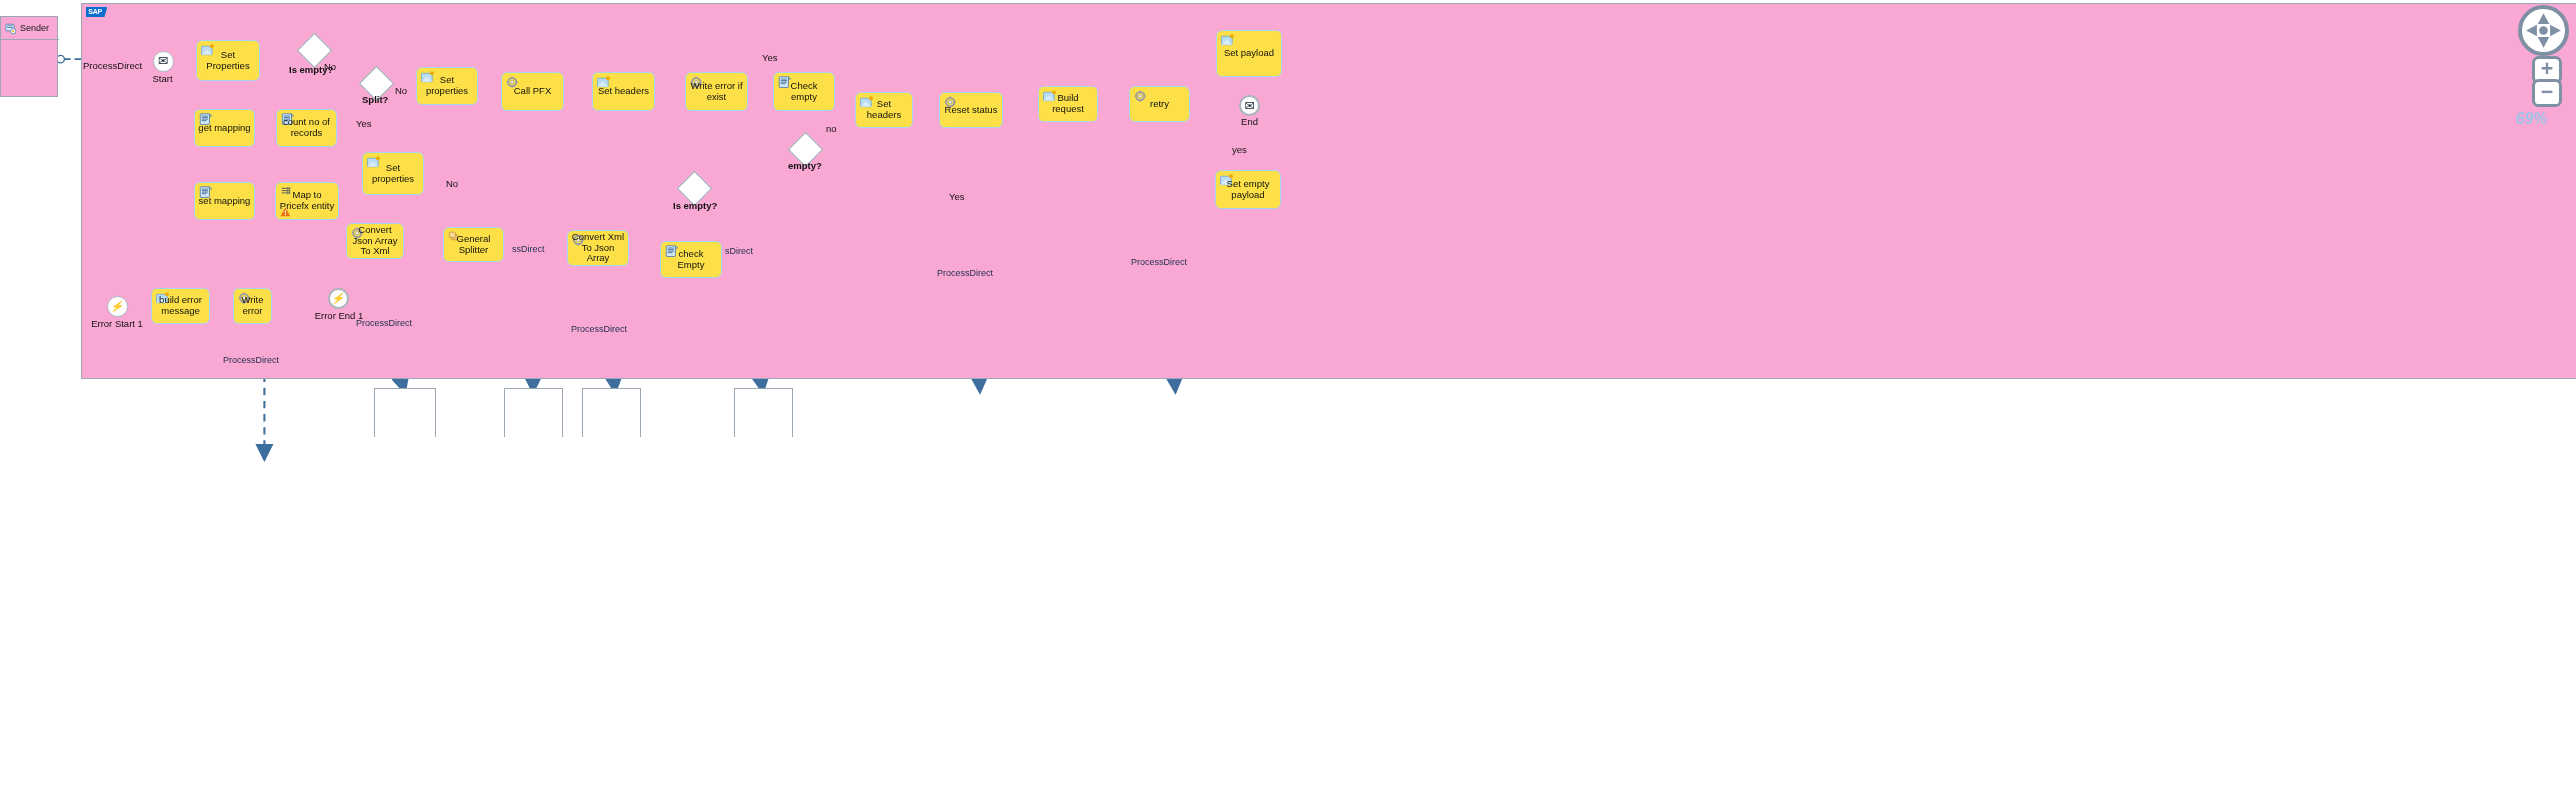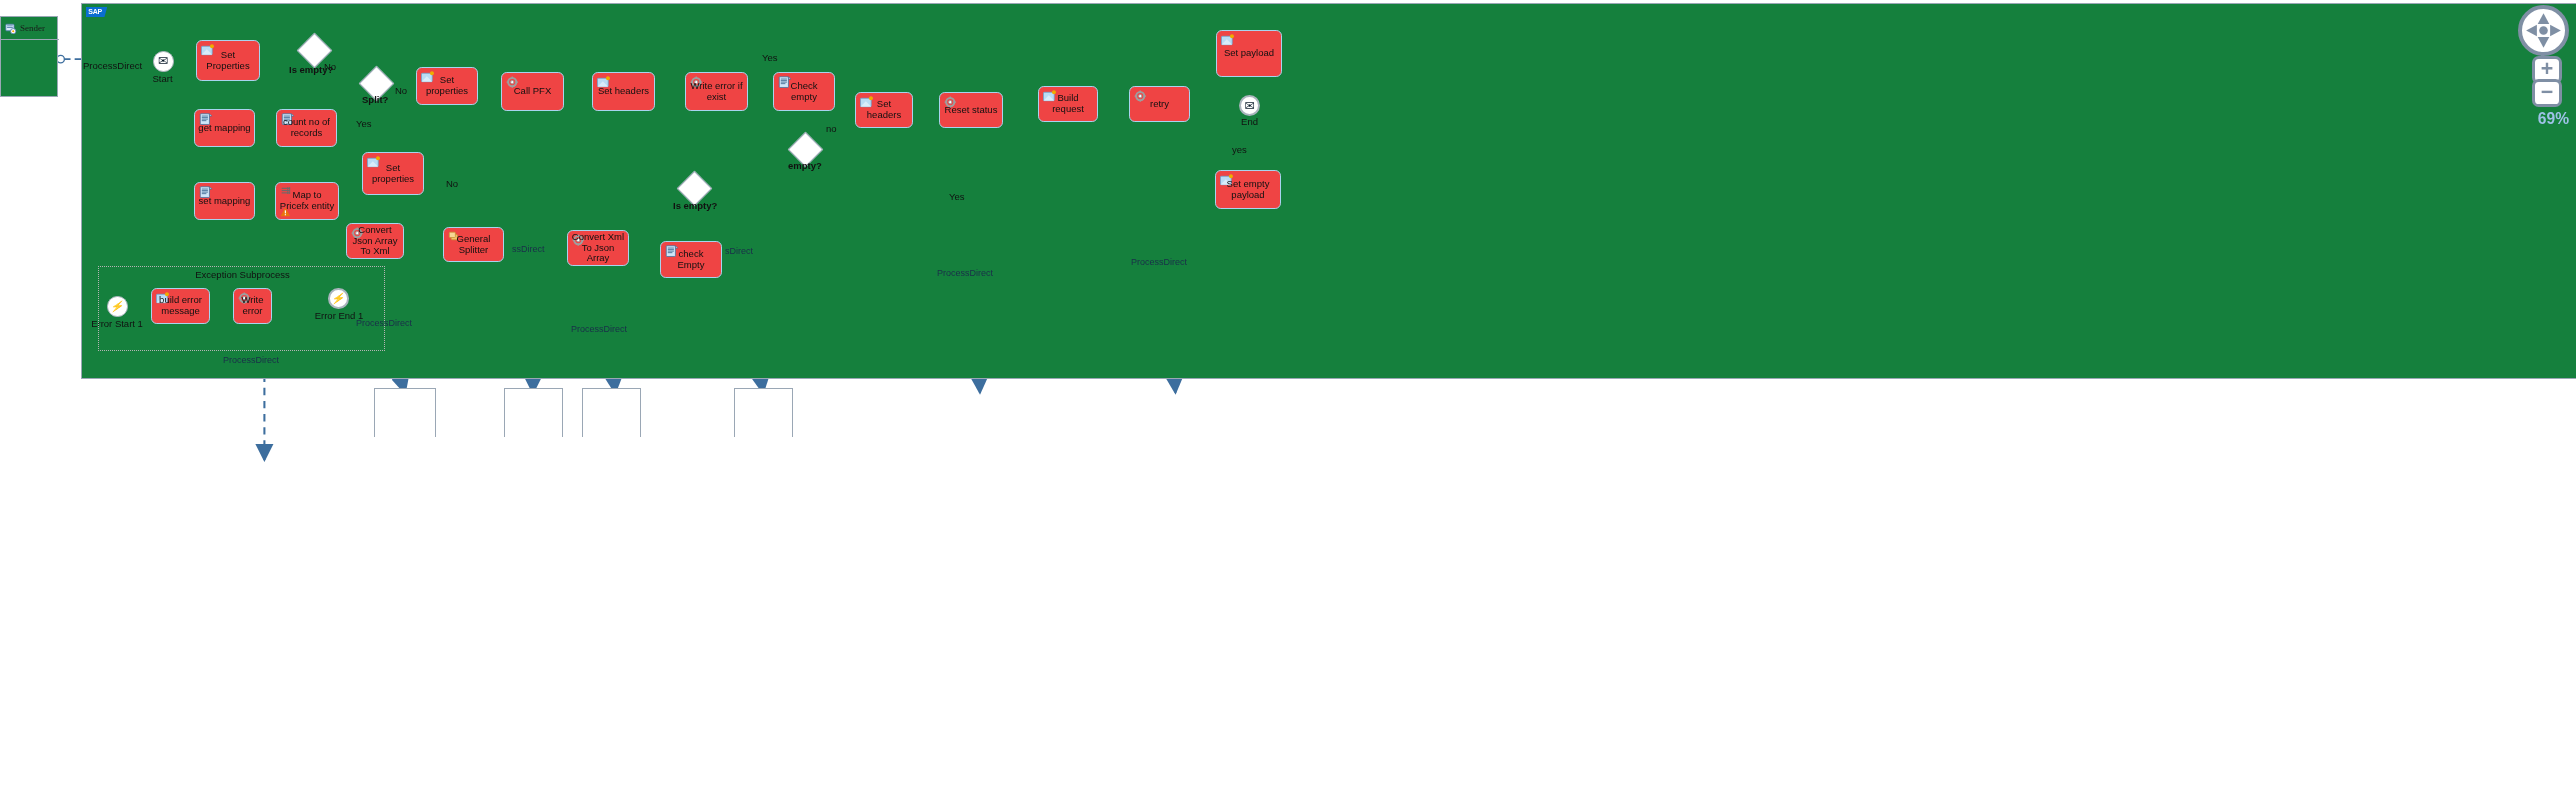--- a/index.html
+++ b/index.html
@@ -1,37 +1,37 @@
 <!DOCTYPE html>
 <html style="font-size:13px"><head>
 <meta charset="utf-8">
 <style>
   html,body{margin:0;padding:0;background:#ffffff;}
   body{width:2576px;height:787px;overflow:hidden;font-family:"Liberation Sans",sans-serif;}
   #canvas{position:relative;width:2576px;height:787px;background:#fff;}
 
   
-  .pool{position:absolute;border:0.8px solid #9aa7b5;background:#15803d;box-sizing:border-box;font-family:Liberation Serif, serif;}
+  .pool{position:absolute;border:0.8px solid #9aa7b5;background:#f9a8d4;box-sizing:border-box;}
   .sender-pool{left:0;top:16.4px;width:58px;height:81px;}
   .sender-head{position:absolute;left:0;top:0;width:58px;height:23px;border-bottom:0.8px solid #9aa7b5;box-sizing:border-box;display:flex;align-items:center;gap:3.3px;padding-left:4.1px;}
   .sender-label{font-size:9px;color:#1a1a1a;white-space:nowrap;}
 
   .process-pool{left:81px;top:3.3px;width:2495px;height:376px;border:0.8px solid #9aa7b5;border-right:none;}
   .process-head{position:absolute;left:81px;top:3.3px;width:2495px;height:20px;border-bottom:0.8px solid #9aa7b5;box-sizing:border-box;}
   .process-title{position:absolute;left:0;top:2.5px;width:1241px;text-align:center;font-size:9.5px;color:#1a1a1a;}
 
   .sap-logo{position:absolute;left:86px;top:6.6px;width:21.4px;height:10.7px;background:#0a6ed1;
     clip-path:polygon(0 0,100% 0,86% 100%,0 100%);display:flex;align-items:center;justify-content:center;}
   .sap-logo span{font-size:7px;font-weight:bold;color:#fff;letter-spacing:-0.2px;transform:translateX(-1.6px);}
 
   
   .bot-pool{position:absolute;top:388px;height:49px;border:0.8px solid #9aa7b5;border-bottom:none;box-sizing:border-box;background:#fff;}
 
   
-  .step{position:absolute;box-sizing:border-box;background:#ef4444;border:0.8px solid #a8d4ef;border-radius:5.8px;
+  .step{position:absolute;box-sizing:border-box;background:#fde047;border:0.8px solid #a8d4ef;border-radius:5.8px;
         display:flex;align-items:center;justify-content:center;text-align:center;}
   .step .lbl{font-size:9.5px;line-height:10.7px;color:#111;padding:0 3.3px;position:relative;z-index:2;}
   .step .tico{position:absolute;left:4.1px;top:3.3px;width:14px;height:13px;}
   .step .warn{position:absolute;left:4.1px;bottom:2.5px;width:10.7px;height:10px;}
 
   
   .ev{position:absolute;border-radius:50%;box-sizing:border-box;background:#fff;display:flex;align-items:center;justify-content:center;}
   .ev-start{border:0.8px solid #aab4bd;}
   .ev-end{border:2.5px solid #aab4bd;}
   .ev .evg{font-size:12.3px;line-height:1;color:#0a1b2a;}
@@ -479,23 +479,20 @@
           <line x1="3.5" y1="4" x2="11.5" y2="4"></line>
           <line x1="3.5" y1="6" x2="11.5" y2="6"></line>
           <line x1="3.5" y1="8" x2="11.5" y2="8"></line>
           <line x1="3.5" y1="10" x2="9.5" y2="10"></line>
         </g>
       <path d="M13.5,1 L16.5,4 L13.5,4 Z" fill="#fff" stroke="#3f6f9e"></path>
     </svg>
     <span class="lbl">check Empty</span>
   </div>
 
-  <div class="subproc">
-    <div class="subproc-title">Exception Subprocess</div>
-  </div>
 
   <div class="step" style="left:151px;top:288px;width:59px;height:36px;">
     <svg class="tico" viewBox="0 0 18 17">
       <rect x="0.5" y="3" width="14" height="11" rx="1" fill="#b9dcf5" stroke="#6ba4d1"></rect>
       <path d="M0.5,14 L7.5,7 L14.5,14 Z" fill="#d8ecfa"></path>
       <circle cx="14.2" cy="2.8" r="2.6" fill="#f0ab00"></circle>
     </svg>
     <span class="lbl">build error message</span>
   </div>
 
@@ -539,16 +536,16 @@
       <path d="M5,26 L18,19 L18,33 Z" fill="#7f8fa4"></path>
       <path d="M47,26 L34,19 L34,33 Z" fill="#7f8fa4"></path>
     </svg>
   </div>
   <div class="zbtn" style="right:14px;top:56px;">
     <span>+</span>
   </div>
   <div class="zbtn" style="right:14px;top:79px;">
     <span>−</span>
   </div>
-  <div class="zoom-pct" style="right:7px;top:110px;">69%</div>
+  <div class="zoom-pct" style="right:29px;top:110px;font-style:italic;">69%</div>
 
 </div>
 
 
 </body></html>

